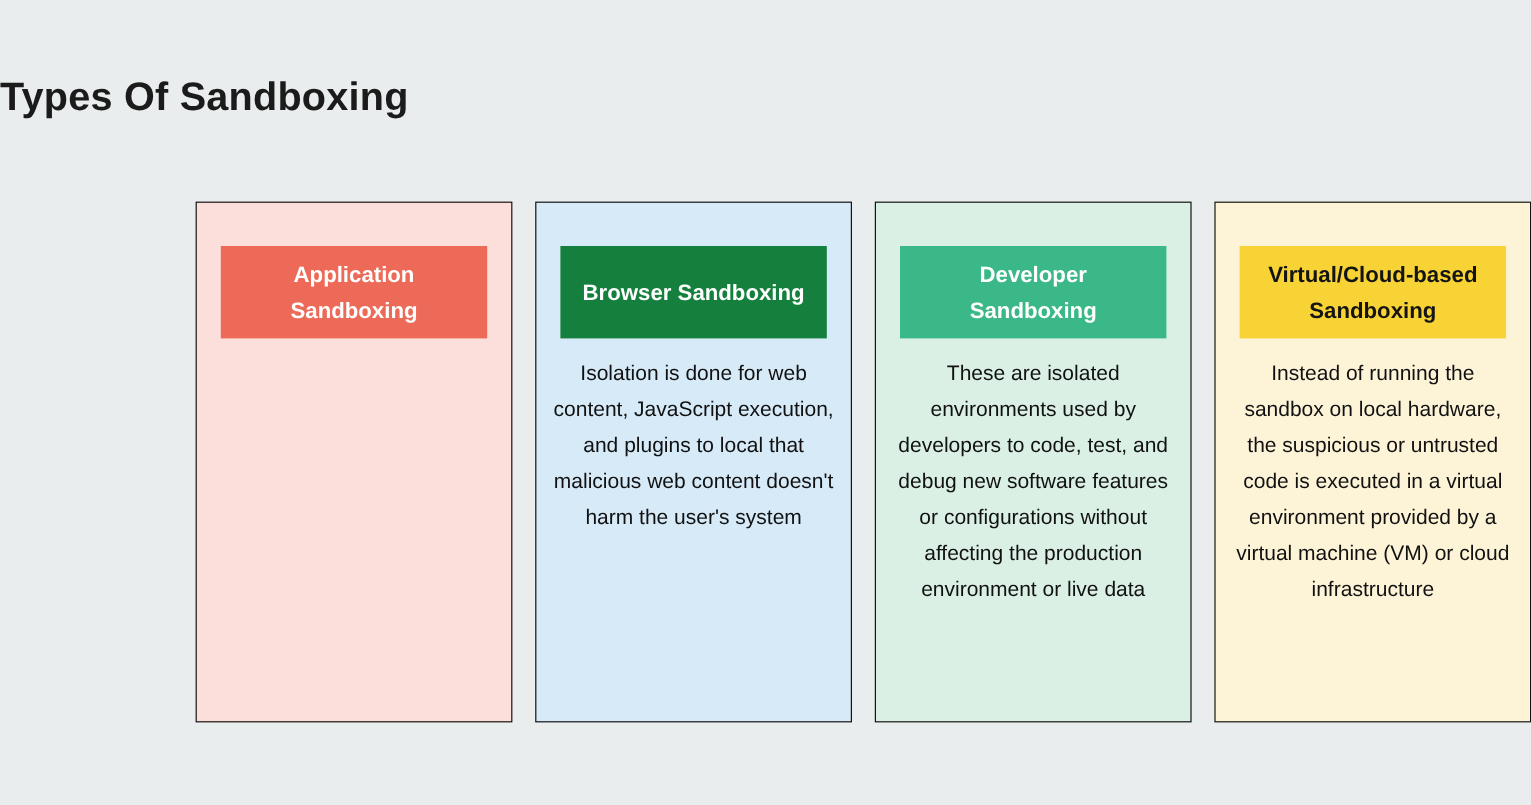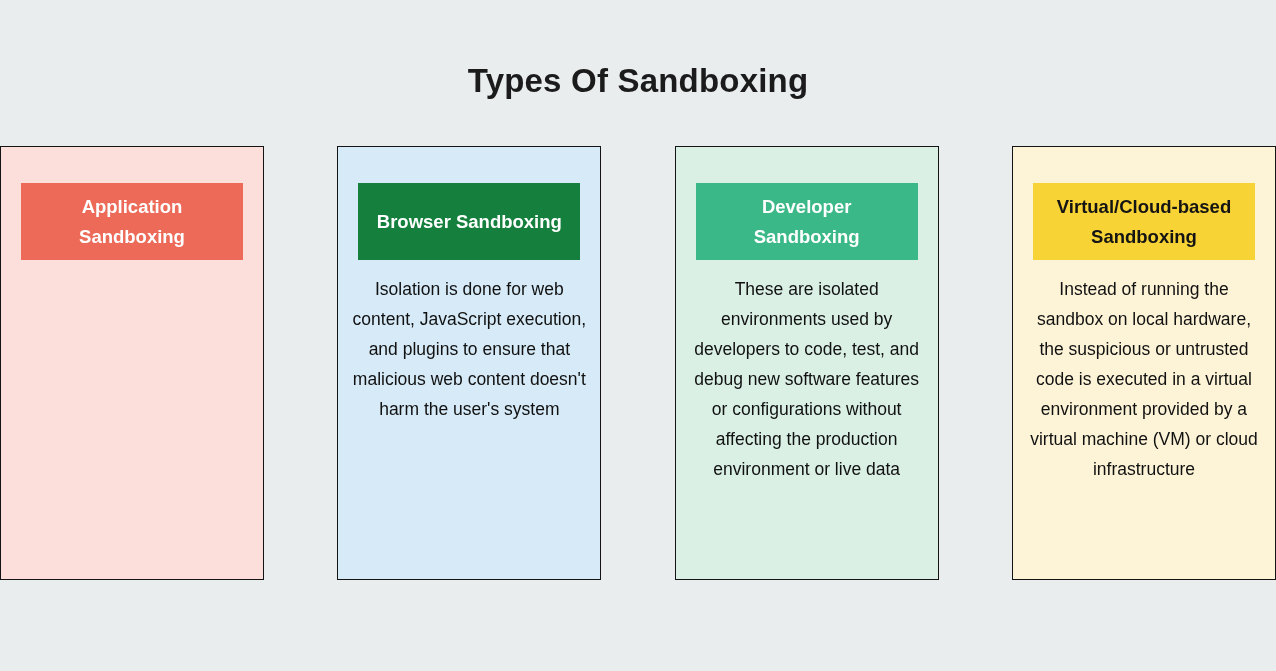--- a/index.html
+++ b/index.html
@@ -11,33 +11,33 @@
       background: #e9edee;
       font-family: "Liberation Sans", sans-serif;
       overflow: hidden;
     }
     .page {
       width: 1276px;
       height: 671px;
       position: relative;
     }
     .title {
-      text-align: center;
+      text-align: left;
       font-size: 33px;
       font-weight: 700;
       color: #1b1b1b;
       padding-top: 62px;
       letter-spacing: 0.2px;
       margin: 0;
     }
     .cards {
       display: flex;
-      justify-content: space-between;
+      justify-content: flex-end;
       gap: 19px;
-      margin-top: 46px;
+      margin-top: 68px;
     }
     .card {
       width: 264px;
       height: 434px;
       border: 1.5px solid #141414;
       display: flex;
       flex-direction: column;
       align-items: center;
     }
     .card-header {
@@ -69,21 +69,21 @@
   <h1 class="title">Types Of Sandboxing</h1>
 
   <div class="cards">
 
     <div class="card" style="background: rgb(252, 223, 219);">
       <div class="card-header" style="background: rgb(236, 106, 87); color: rgb(255, 255, 255);">Application Sandboxing</div>
     </div>
 
     <div class="card" style="background: rgb(214, 234, 247);">
       <div class="card-header" style="background: #15803d; color: rgb(255, 255, 255);">Browser Sandboxing</div>
-      <div class="card-body">Isolation is done for web content, JavaScript execution, and plugins to ensure that malicious web content doesn't harm the user's system</div>
+      <div class="card-body">Isolation is done for web content, JavaScript execution, and plugins to local that malicious web content doesn't harm the user's system</div>
     </div>
 
     <div class="card" style="background: rgb(218, 240, 229);">
       <div class="card-header" style="background: rgb(59, 184, 135); color: rgb(255, 255, 255);">Developer Sandboxing</div>
       <div class="card-body">These are isolated environments used by developers to code, test, and debug new software features or configurations without affecting the production environment or live data</div>
     </div>
 
     <div class="card" style="background: rgb(253, 244, 216);">
       <div class="card-header" style="background: rgb(248, 211, 53); color: rgb(20, 20, 20);">Virtual/Cloud-based Sandboxing</div>
       <div class="card-body">Instead of running the sandbox on local hardware, the suspicious or untrusted code is executed in a virtual environment provided by a virtual machine (VM) or cloud infrastructure</div>

